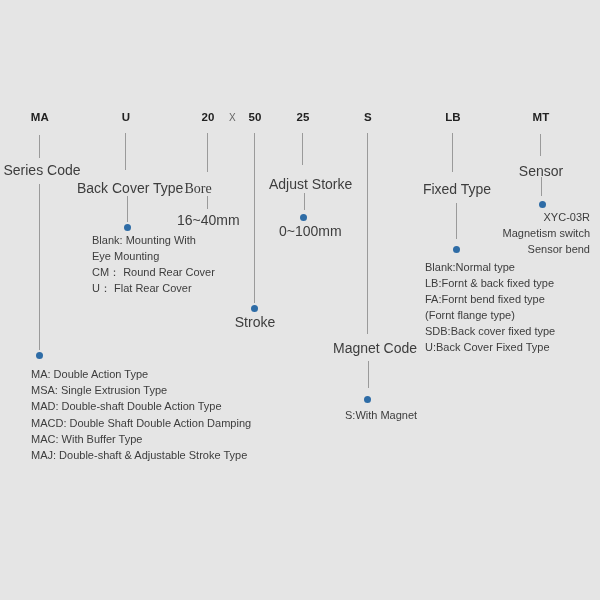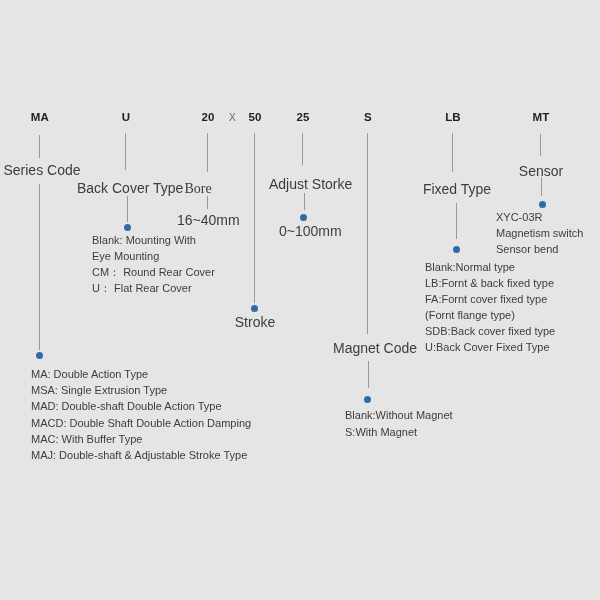--- a/index.html
+++ b/index.html
@@ -62,21 +62,21 @@
   .lb-fixed{left:417px;width:80px;top:181px;}
   .l-f2{left:456px;top:203px;height:36px;}
   .d-f{left:453px;top:246px;}
   .o-fixed{left:425px;top:259px;}
   
   .c-mt{left:519px;top:111px;}
   .l-sn1{left:540px;top:134px;height:22px;}
   .lb-sensor{left:511px;width:60px;top:163px;text-align:center;}
   .l-sn2{left:541px;top:177px;height:19px;}
   .d-sn{left:539px;top:201px;}
-  .o-sensor{left:496px;width:94px;top:209px;text-align:left;}
+  .o-sensor{left:496px;width:94px;top:209px;text-align:right;}
 </style>
 </head>
 <body>
 
 <div class="stage">
 
   <div class="code c-ma">MA</div>
   <div class="code c-u">U</div>
   <div class="code c-20">20</div>
   <div class="sep x-sep">X</div>
@@ -123,32 +123,31 @@
   <div class="lbl lb-adjust">Adjust Storke</div>
   <div class="vline l-a2"></div>
   <div class="dot d-a"></div>
   <div class="lbl lb-adjrange">0~100mm</div>
 
   <div class="vline l-m1"></div>
   <div class="lbl lb-magnet">Magnet Code</div>
   <div class="vline l-m2"></div>
   <div class="dot d-m"></div>
   <div class="opts o-magnet">
-    <div>Blank:Without Magnet</div>
     <div>S:With Magnet</div>
   </div>
 
   <div class="vline l-f1"></div>
   <div class="lbl lb-fixed">Fixed Type</div>
   <div class="vline l-f2"></div>
   <div class="dot d-f"></div>
   <div class="opts o-fixed">
     <div>Blank:Normal type</div>
     <div>LB:Fornt &amp; back fixed type</div>
-    <div>FA:Fornt cover fixed type</div>
+    <div>FA:Fornt bend fixed type</div>
     <div>(Fornt flange type)</div>
     <div>SDB:Back cover fixed type</div>
     <div>U:Back Cover Fixed Type</div>
   </div>
 
   <div class="vline l-sn1"></div>
   <div class="lbl lb-sensor">Sensor</div>
   <div class="vline l-sn2"></div>
   <div class="dot d-sn"></div>
   <div class="opts o-sensor">

